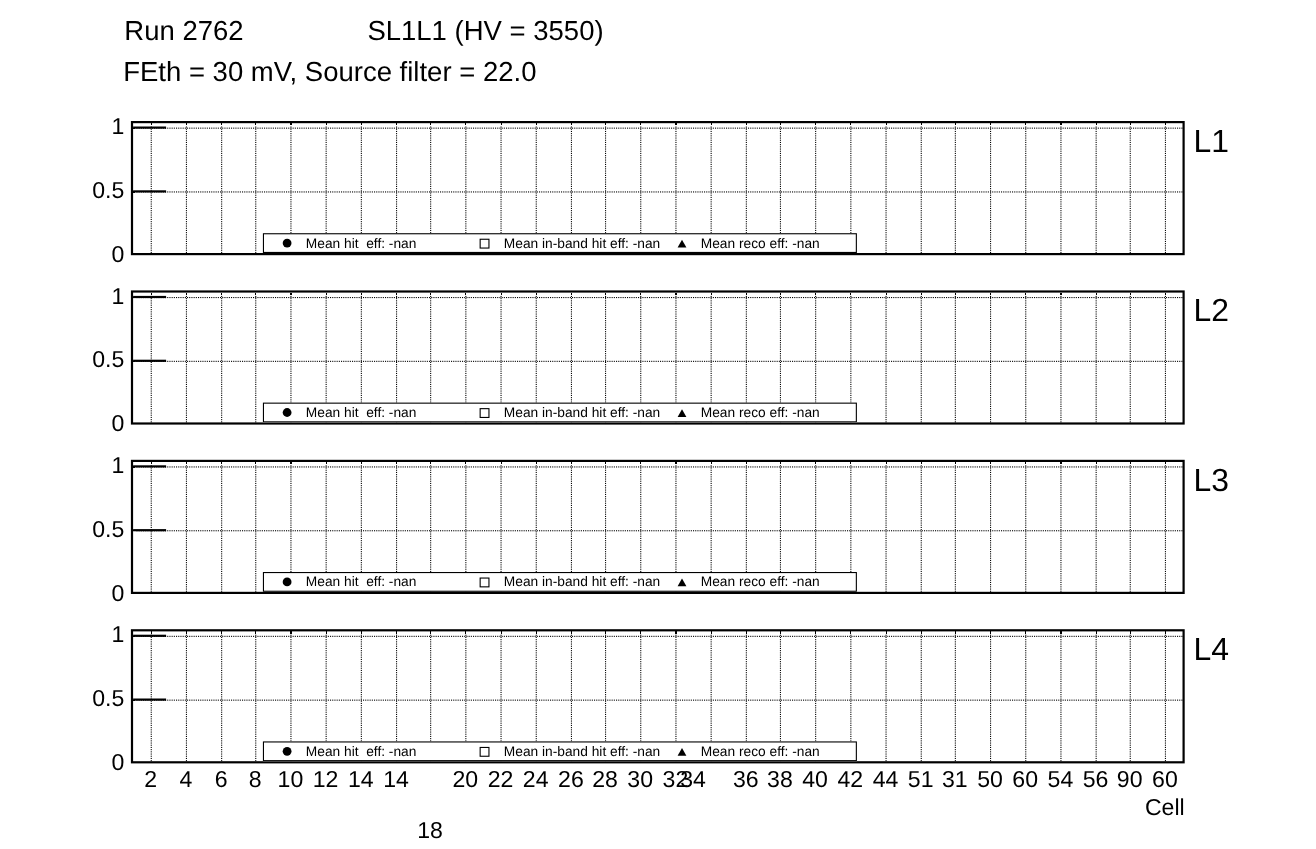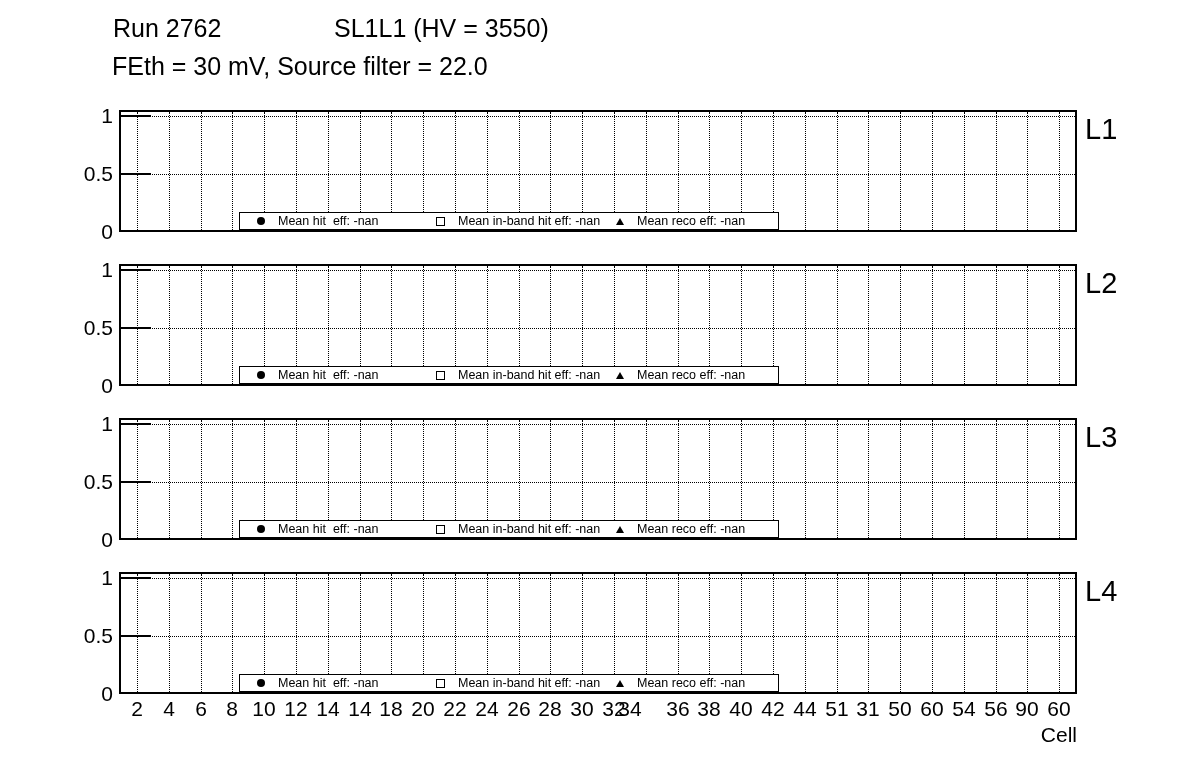--- a/index.html
+++ b/index.html
@@ -277,21 +277,21 @@
     <div class="ylabel" style="top: 567px;">1</div>
     <div class="panel-label" style="top: 576px;">L4</div>
     <div class="xtick-label" style="left: 117px;">2</div>
     <div class="xtick-label" style="left: 149px;">4</div>
     <div class="xtick-label" style="left: 181px;">6</div>
     <div class="xtick-label" style="left: 212px;">8</div>
     <div class="xtick-label" style="left: 244px;">10</div>
     <div class="xtick-label" style="left: 276px;">12</div>
     <div class="xtick-label" style="left: 308px;">14</div>
     <div class="xtick-label" style="left: 340px;">14</div>
-    <div class="xtick-label" style="left: 371px;">18</div>
+    <div class="xtick-label" style="left: 371px; margin-top: 47px;">18</div>
     <div class="xtick-label" style="left: 403px;">20</div>
     <div class="xtick-label" style="left: 435px;">22</div>
     <div class="xtick-label" style="left: 467px;">24</div>
     <div class="xtick-label" style="left: 499px;">26</div>
     <div class="xtick-label" style="left: 530px;">28</div>
     <div class="xtick-label" style="left: 562px;">30</div>
     <div class="xtick-label" style="left: 594px;">32</div>
     <div class="xtick-label" style="left: 610px;">34</div>
     <div class="xtick-label" style="left: 658px;">36</div>
     <div class="xtick-label" style="left: 689px;">38</div>

